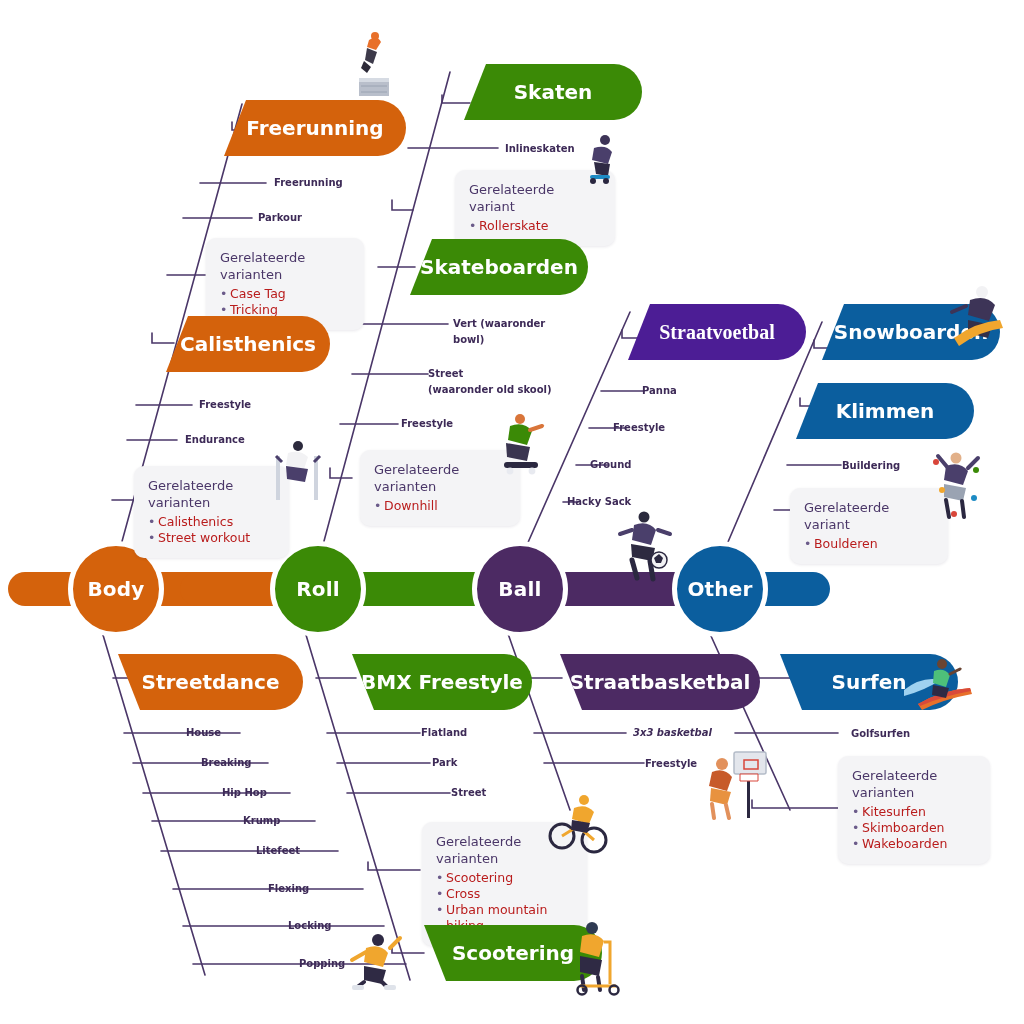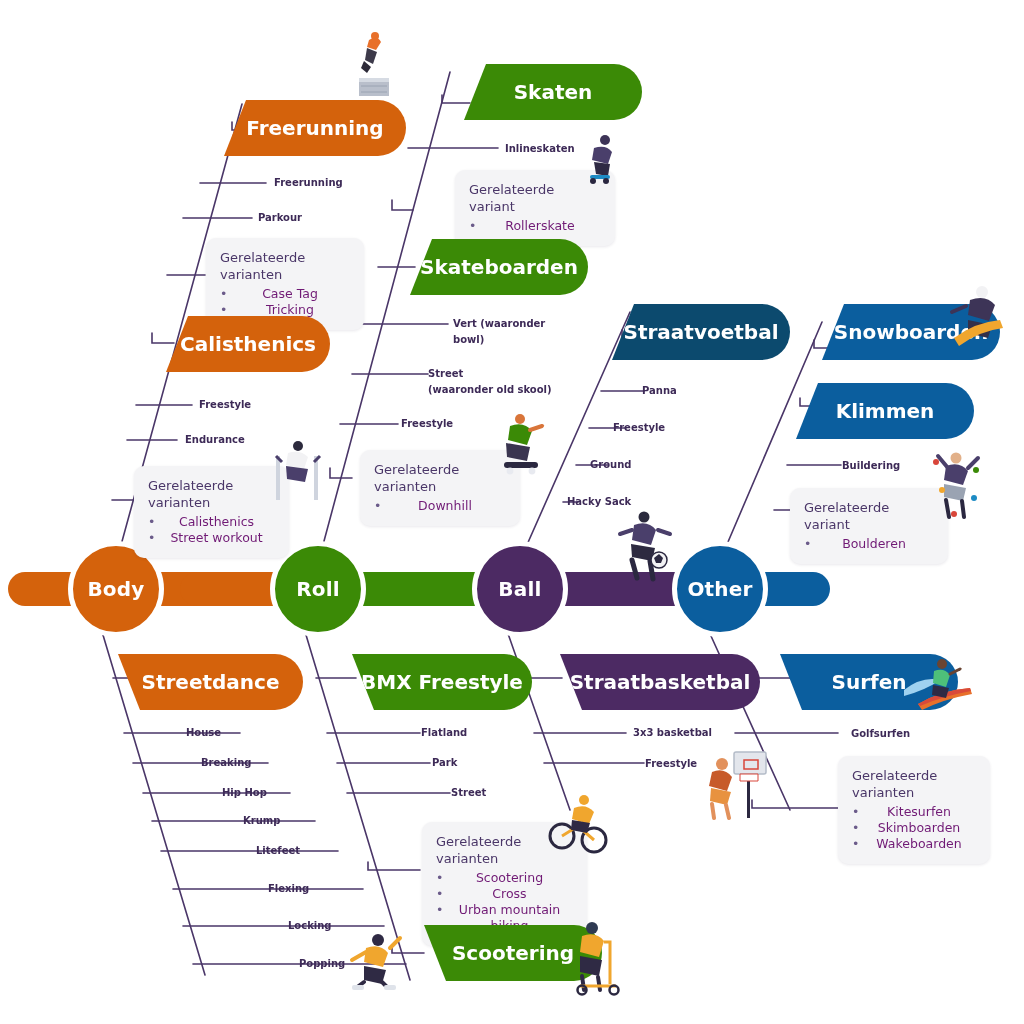--- a/index.html
+++ b/index.html
@@ -57,22 +57,22 @@
     padding:11px 14px 12px 14px;
     box-sizing:border-box;
     box-shadow:0 1px 3px rgba(40,25,70,.10);
   }
   .card .card-title{
     color:#4a3668;font-size:13px;line-height:17px;margin-bottom:3px;
     font-family:"DejaVu Sans", sans-serif;
   }
   .card ul{margin:0;padding:0;list-style:none;}
   .card li{
-    color:#701a75;font-size:12.5px;line-height:16px;
-    padding-left:10px;position:relative;text-align:center;
+    color:#b91c1c;font-size:12.5px;line-height:16px;
+    padding-left:10px;position:relative;
   }
   .card li:before{
     content:"\2022";position:absolute;left:0;top:0;color:#6b5b8a;
   }
 
   
   .ill{position:absolute;pointer-events:none;}
 </style>
 </head>
 <body>
@@ -247,32 +247,32 @@
       <li>Scootering</li>
       <li>Cross</li>
       <li>Urban mountain biking</li>
     </ul>
   </div>
 
   <div class="pill down" style="left:424px;top:925px;width:178px;background:#3b8a06;">
     <span class="pill-label">Scootering</span>
   </div>
 
-  <div class="pill up" style="left:612px;top:304px;width:178px;background:#0c4a6e;">
+  <div class="pill up" style="left:628px;top:304px;width:178px;background:#4c1d95;font-family:Liberation Serif, serif;">
     <span class="pill-label">Straatvoetbal</span>
   </div>
   <div class="leaf" style="left:642px;top:383px;">Panna</div>
   <div class="leaf" style="left:613px;top:420px;">Freestyle</div>
   <div class="leaf" style="left:590px;top:457px;">Ground</div>
   <div class="leaf" style="left:567px;top:494px;">Hacky Sack</div>
 
   <div class="pill down" style="left:560px;top:654px;width:200px;background:#4c2a63;">
     <span class="pill-label">Straatbasketbal</span>
   </div>
-  <div class="leaf" style="left:633px;top:725px;">3x3 basketbal</div>
+  <div class="leaf" style="left:633px;top:725px;font-style:italic;">3x3 basketbal</div>
   <div class="leaf" style="left:645px;top:756px;">Freestyle</div>
 
   <div class="pill up" style="left:822px;top:304px;width:178px;background:#0b5e9e;">
     <span class="pill-label">Snowboarden</span>
   </div>
   <div class="pill up" style="left:796px;top:383px;width:178px;background:#0b5e9e;">
     <span class="pill-label">Klimmen</span>
   </div>
   <div class="leaf" style="left:842px;top:458px;">Buildering</div>
 

